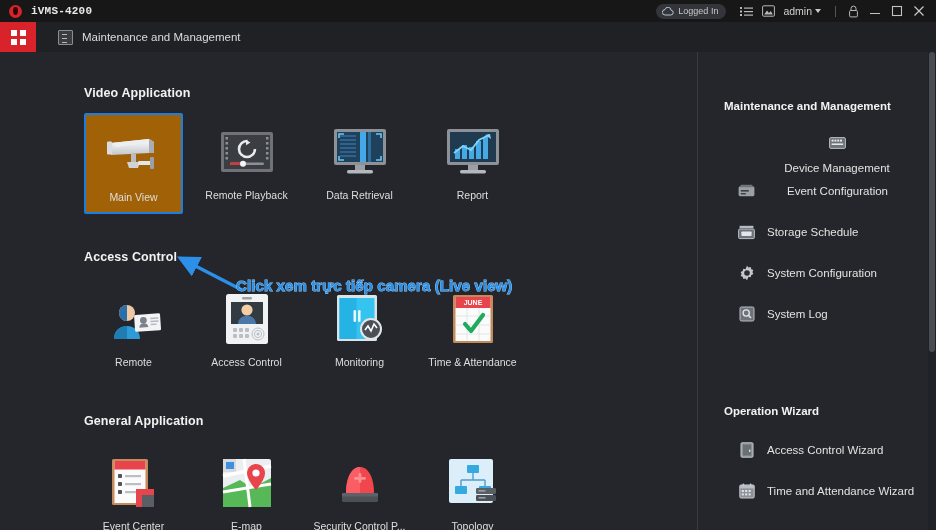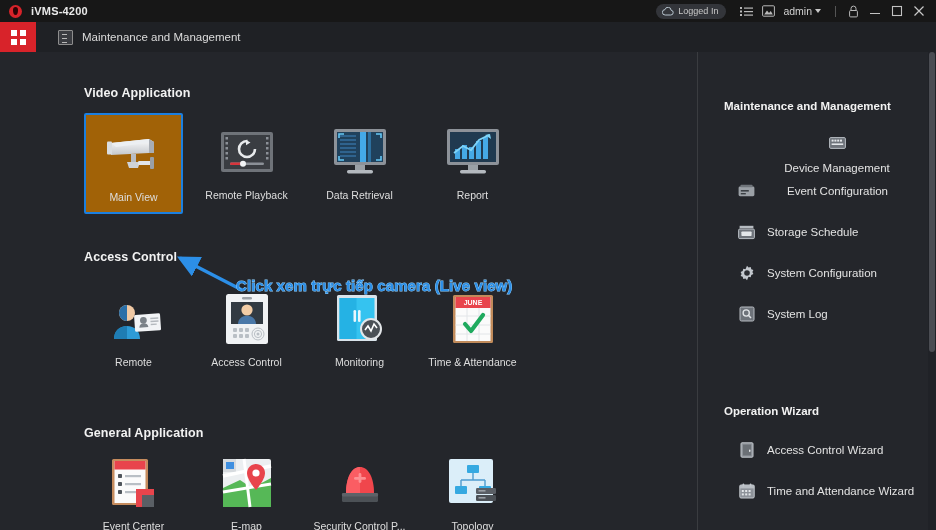--- a/index.html
+++ b/index.html
@@ -23,20 +23,21 @@
     position: absolute; inset: 0; border-radius: 50%;
     background: #d8232a;
   }
   .brand-logo .inner {
     position: absolute; left: 4px; top: 2.5px; width: 5px; height: 8px;
     background: #2b0406; border-radius: 50% 50% 50% 50% / 38% 38% 62% 62%;
   }
   .brand-name {
     margin-left: 9px; color: #e9e9e9; font-size: 11px; font-weight: bold;
     letter-spacing: .2px;
+    font-family: Liberation Mono, monospace;
   }
   .tb-right {
     margin-left: auto; display: flex; align-items: center; gap: 0;
     padding-right: 6px; height: 16px;
   }
   .logged-pill {
     display: flex; align-items: center; gap: 4px;
     background: #33353a; border-radius: 9px;
     height: 15px; padding: 0 8px 0 6px; margin-right: 9px;
   }
@@ -395,21 +396,21 @@
             <text x="23" y="12.4" font-family="Liberation Sans, sans-serif" font-size="7" fill="#ffffff" text-anchor="middle" font-weight="bold">JUNE</text>
             <g stroke="#e2e5e8" stroke-width="1">
               <path d="M5.5 23h35M5.5 32h35M5.5 41h35M17 15v33M29 15v33"></path>
             </g>
             <polyline points="15,31 21,38 33,22" fill="none" stroke="#1faa5e" stroke-width="4.2" stroke-linecap="round" stroke-linejoin="round"></polyline>
           </svg>
         </div>
         <div class="cap">Time &amp; Attendance</div>
       </div>
 
-      <div class="sec-title" style="left:84px; top:362px;margin-top:12px;">General Application</div>
+      <div class="sec-title" style="left:84px; top:362px;">General Application</div>
 
       <div class="tile" style="left:84px; top:392px;">
         <div class="art">
           <svg width="48" height="52" viewBox="0 0 48 52">
             <rect x="2" y="2" width="36" height="46" rx="1.5" fill="#c58b5d"></rect>
             <rect x="4.5" y="4" width="31" height="42" fill="#fbfbfb"></rect>
             <rect x="4.5" y="4" width="31" height="8.5" fill="#e8444c"></rect>
             <g fill="#4f555b">
               <rect x="8" y="17" width="4" height="4" rx="0.8"></rect>
               <rect x="8" y="25" width="4" height="4" rx="0.8"></rect>

